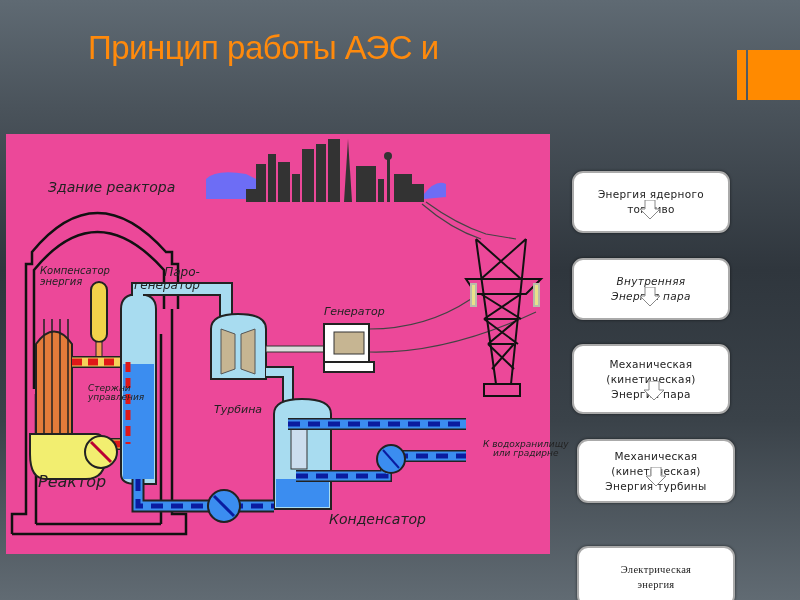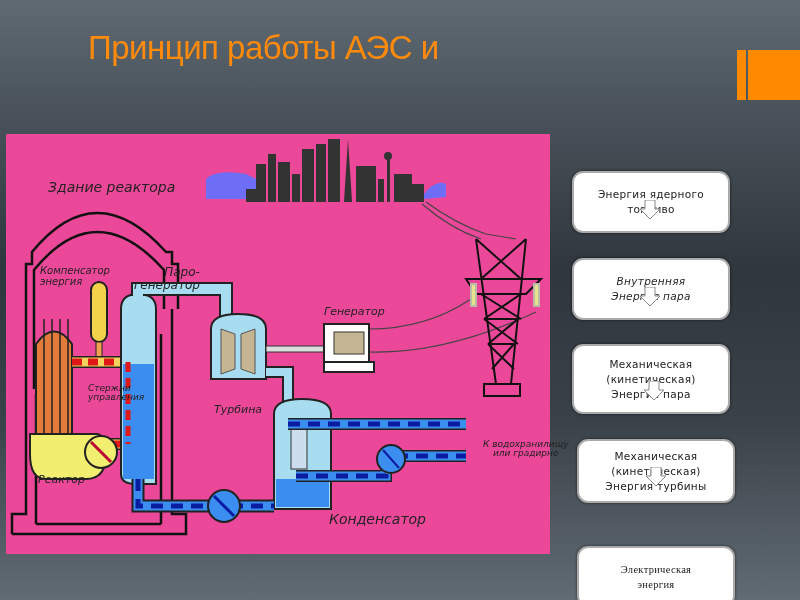--- a/index.html
+++ b/index.html
@@ -153,21 +153,21 @@
     </g>
   </svg>
 
   <div class="lbl" style="left:42px;top:46px;font-size:14px;">Здание реактора</div>
   <div class="lbl" style="left:34px;top:132px;font-size:10px;">Компенсатор
 энергия</div>
   <div class="lbl" style="left:128px;top:132px;font-size:12px;text-align:right;">Паро-
 генератор</div>
   <div class="lbl" style="left:68px;top:250px;font-size:9px;padding-left:14px;">Стержни
 управления</div>
-  <div class="lbl" style="left:32px;top:340px;font-size:11px;">Реактор</div>
+  <div class="lbl" style="left:32px;top:340px;font-size:16px;">Реактор</div>
   <div class="lbl" style="left:208px;top:270px;font-size:11px;text-align:right;">Турбина</div>
   <div class="lbl" style="left:318px;top:172px;font-size:11px;">Генератор</div>
   <div class="lbl" style="left:323px;top:378px;font-size:14px;">Конденсатор</div>
   <div class="lbl" style="left:457px;top:306px;font-size:9px;text-align:center;margin-left:20px;">К водохранилищу
 или градирне</div>
 </div>
 
 <div class="flow-box" style="left:572px;top:136px;width:154px;height:58px;">Энергия ядерного
 топливо</div>
 <svg class="arrow" style="left:639px;top:200px;" viewBox="0 0 22 20">

